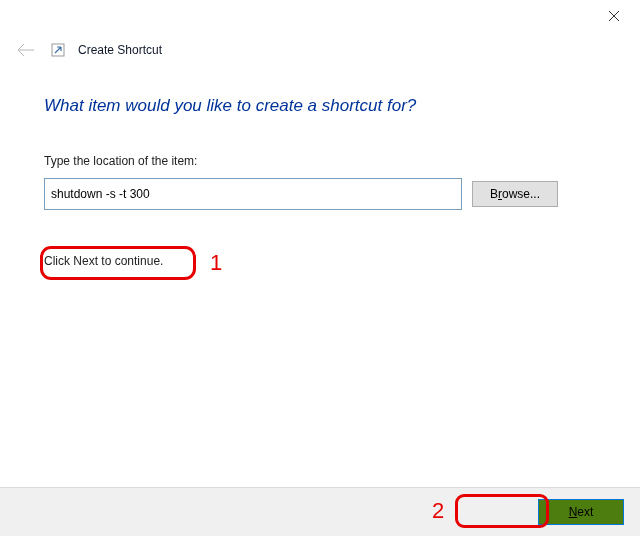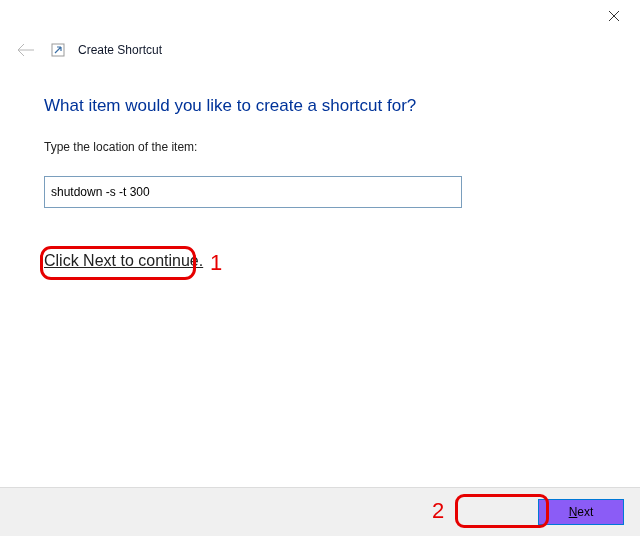--- a/index.html
+++ b/index.html
@@ -56,32 +56,33 @@
       font-size: 12px;
       color: #0f172a;
     }
     .content {
       padding: 28px 44px 0 44px;
     }
     .main-heading {
       color: #003399;
       font-size: 17px;
       font-weight: 400;
-      margin-bottom: 24px;
+      margin-bottom: 38px;
+      font-style: italic;
     }
     .desc {
       font-size: 12px;
       color: #222;
       line-height: 1.45;
       margin-bottom: 34px;
     }
     .field-label {
       font-size: 12px;
       color: #222;
-      margin-bottom: 22px;
+      margin-bottom: 10px;
     }
     .field-row {
       display: flex;
       align-items: center;
       gap: 10px;
       margin-bottom: 44px;
       position: relative;
     }
     .input-wrap {
       position: relative;
@@ -98,42 +99,41 @@
     .browse-btn {
       width: 86px;
       height: 26px;
       background: #e1e1e1;
       border: 1px solid #adadad;
       font-size: 12px;
       font-family: inherit;
       cursor: pointer;
     }
     .continue-text {
-      font-size: 16px;
+      font-size: 12px;
       color: #222;
-      text-decoration: underline;
     }
     .footer {
       position: absolute;
       bottom: 0;
       left: 0;
       right: 0;
       height: 49px;
       background: #f0f0f0;
       border-top: 1px solid #dcdcdc;
       display: flex;
       align-items: center;
       justify-content: flex-end;
       padding-right: 16px;
       gap: 8px;
     }
     .footer-btn {
       width: 86px;
       height: 26px;
-      background: #8b5cf6;
+      background: #4d7c0f;
       border: 1px solid #adadad;
       font-size: 12px;
       font-family: inherit;
       cursor: pointer;
     }
     .footer-btn.primary {
       border: 1px solid #0078d7;
     }
     
     .anno-box-1 {
@@ -204,20 +204,21 @@
   <span class="header-title">Create Shortcut</span>
 </div>
 
 <div class="content">
   <h1 class="main-heading">What item would you like to create a shortcut for?</h1>
   <div class="field-label">Type the location of the item:</div>
   <div class="field-row">
     <div class="input-wrap">
       <input type="text" class="location-input" value="shutdown -s -t 300" style="">
     </div>
+    <button class="browse-btn"><span><span>B</span><span class="u">r</span><span>owse...</span></span></button>
   </div>
   <div class="continue-text">Click Next to continue.</div>
 </div>
 
 <div class="footer">
   <button class="footer-btn primary"><span><span class="u">N</span><span>ext</span></span></button>
 </div>
 
 <div class="anno-box-1"></div>
 <div class="anno-num-1">1</div>

